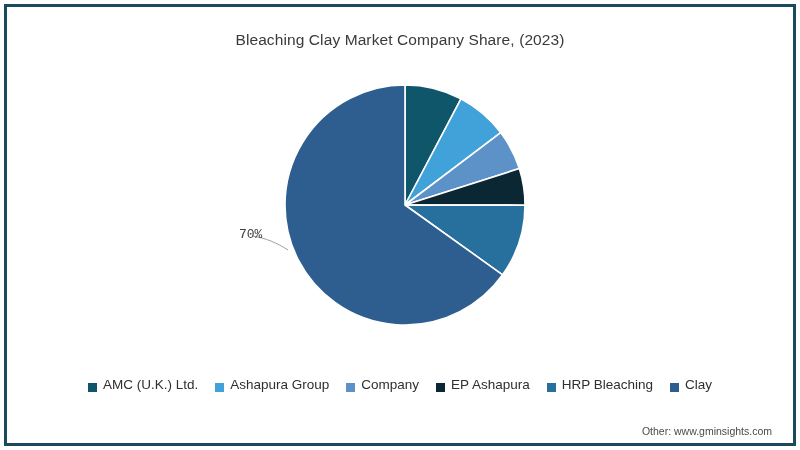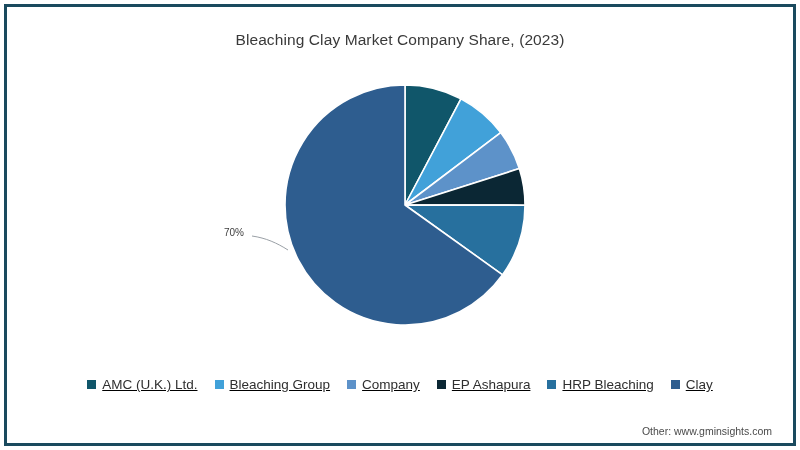--- a/index.html
+++ b/index.html
@@ -47,45 +47,44 @@
   }
   #pie-wrap {
     position: absolute;
     left: 0;
     top: 0;
     width: 800px;
     height: 450px;
   }
   #data-label-70 {
     position: absolute;
-    left: 224px;
+    left: 239px;
     top: 227px;
-    font-size: 10px;
+    font-size: 13px;
     color: #404040;
-    font-family: Liberation Sans, sans-serif;
+    font-family: Liberation Mono, monospace;
     white-space: nowrap;
   }
   #legend {
     position: absolute;
     left: 0;
     top: 378px;
     width: 800px;
     display: flex;
     flex-direction: row;
     justify-content: center;
     align-items: center;
     gap: 17px;
   }
   .legend-item {
     display: flex;
     flex-direction: row;
-    align-items: center;
+    align-items: flex-end;
     gap: 6px;
     white-space: nowrap;
-    text-decoration: underline;
   }
   .legend-swatch {
     width: 9px;
     height: 9px;
     display: inline-block;
     flex: 0 0 auto;
   }
   .legend-label {
     font-size: 13.5px;
     color: #2f2f2f;
@@ -129,21 +128,21 @@
 
   <div id="data-label-70">70%</div>
 
   <div id="legend">
     <div class="legend-item">
       <span class="legend-swatch" style="background: rgb(16, 86, 106);"></span>
       <span class="legend-label">AMC (U.K.) Ltd.</span>
     </div>
     <div class="legend-item">
       <span class="legend-swatch" style="background: rgb(65, 161, 217);"></span>
-      <span class="legend-label">Bleaching Group</span>
+      <span class="legend-label">Ashapura Group</span>
     </div>
     <div class="legend-item">
       <span class="legend-swatch" style="background: rgb(93, 146, 201);"></span>
       <span class="legend-label">Company</span>
     </div>
     <div class="legend-item">
       <span class="legend-swatch" style="background: rgb(11, 39, 52);"></span>
       <span class="legend-label">EP Ashapura</span>
     </div>
     <div class="legend-item">

